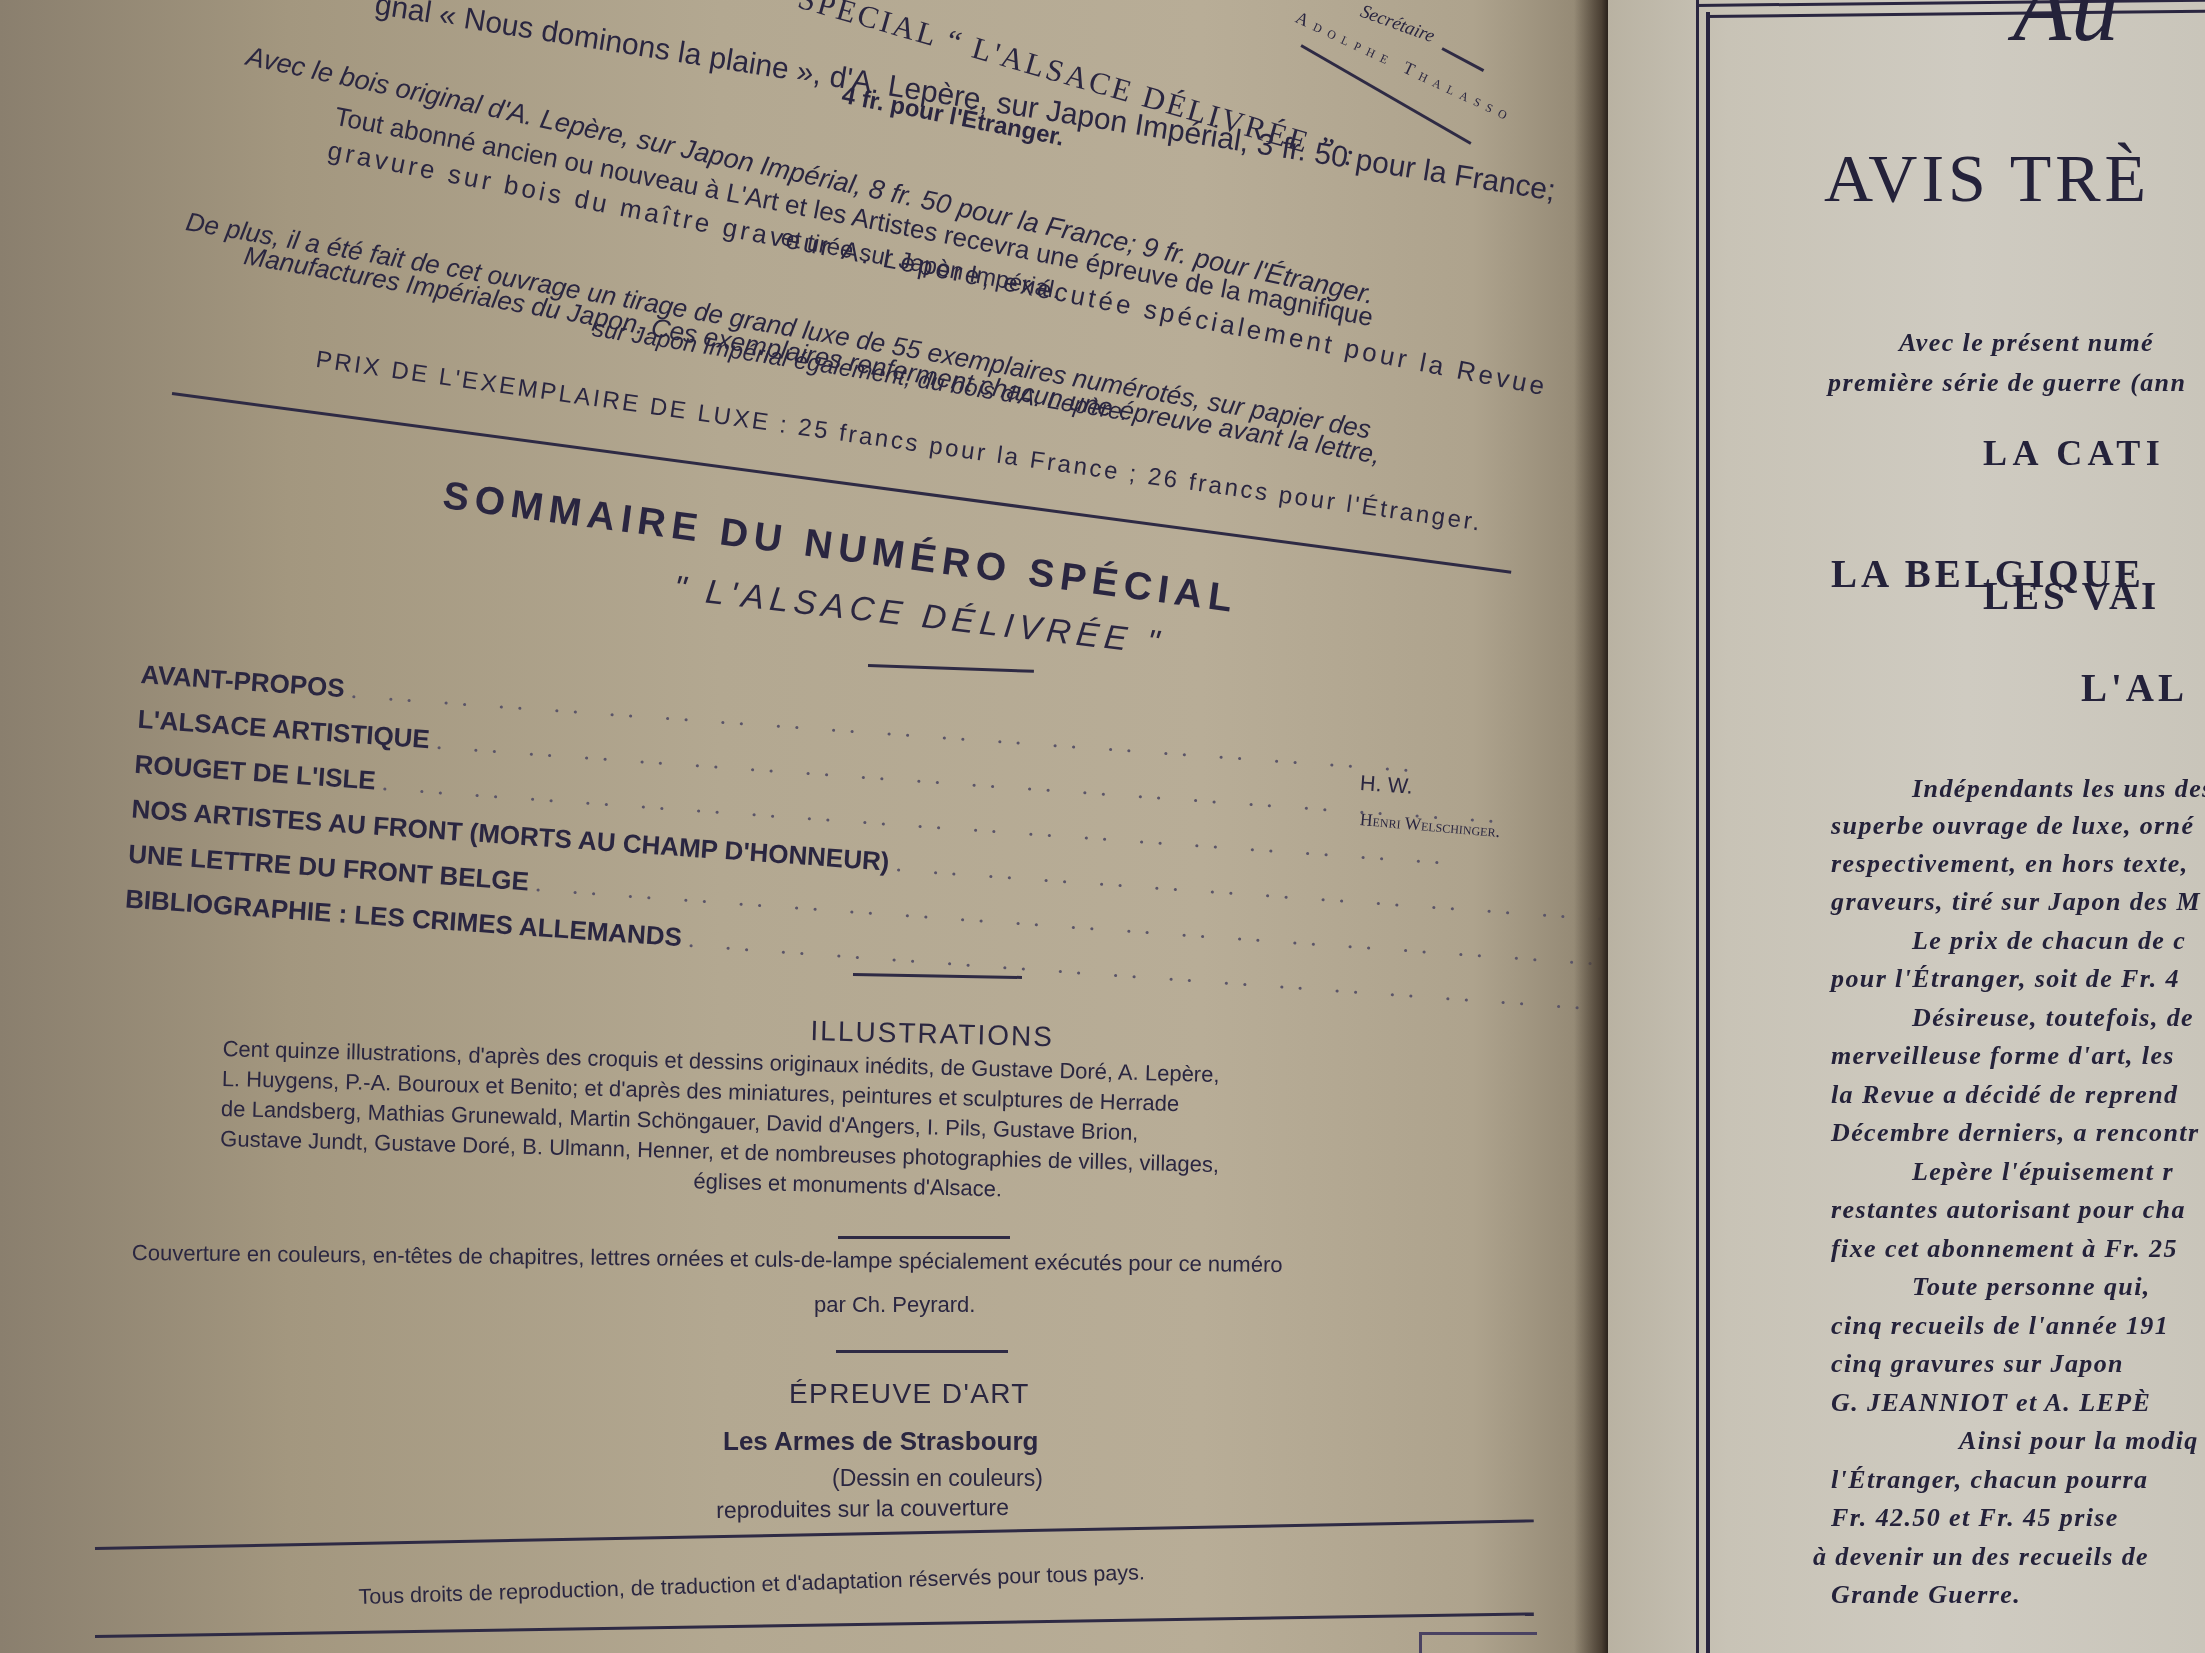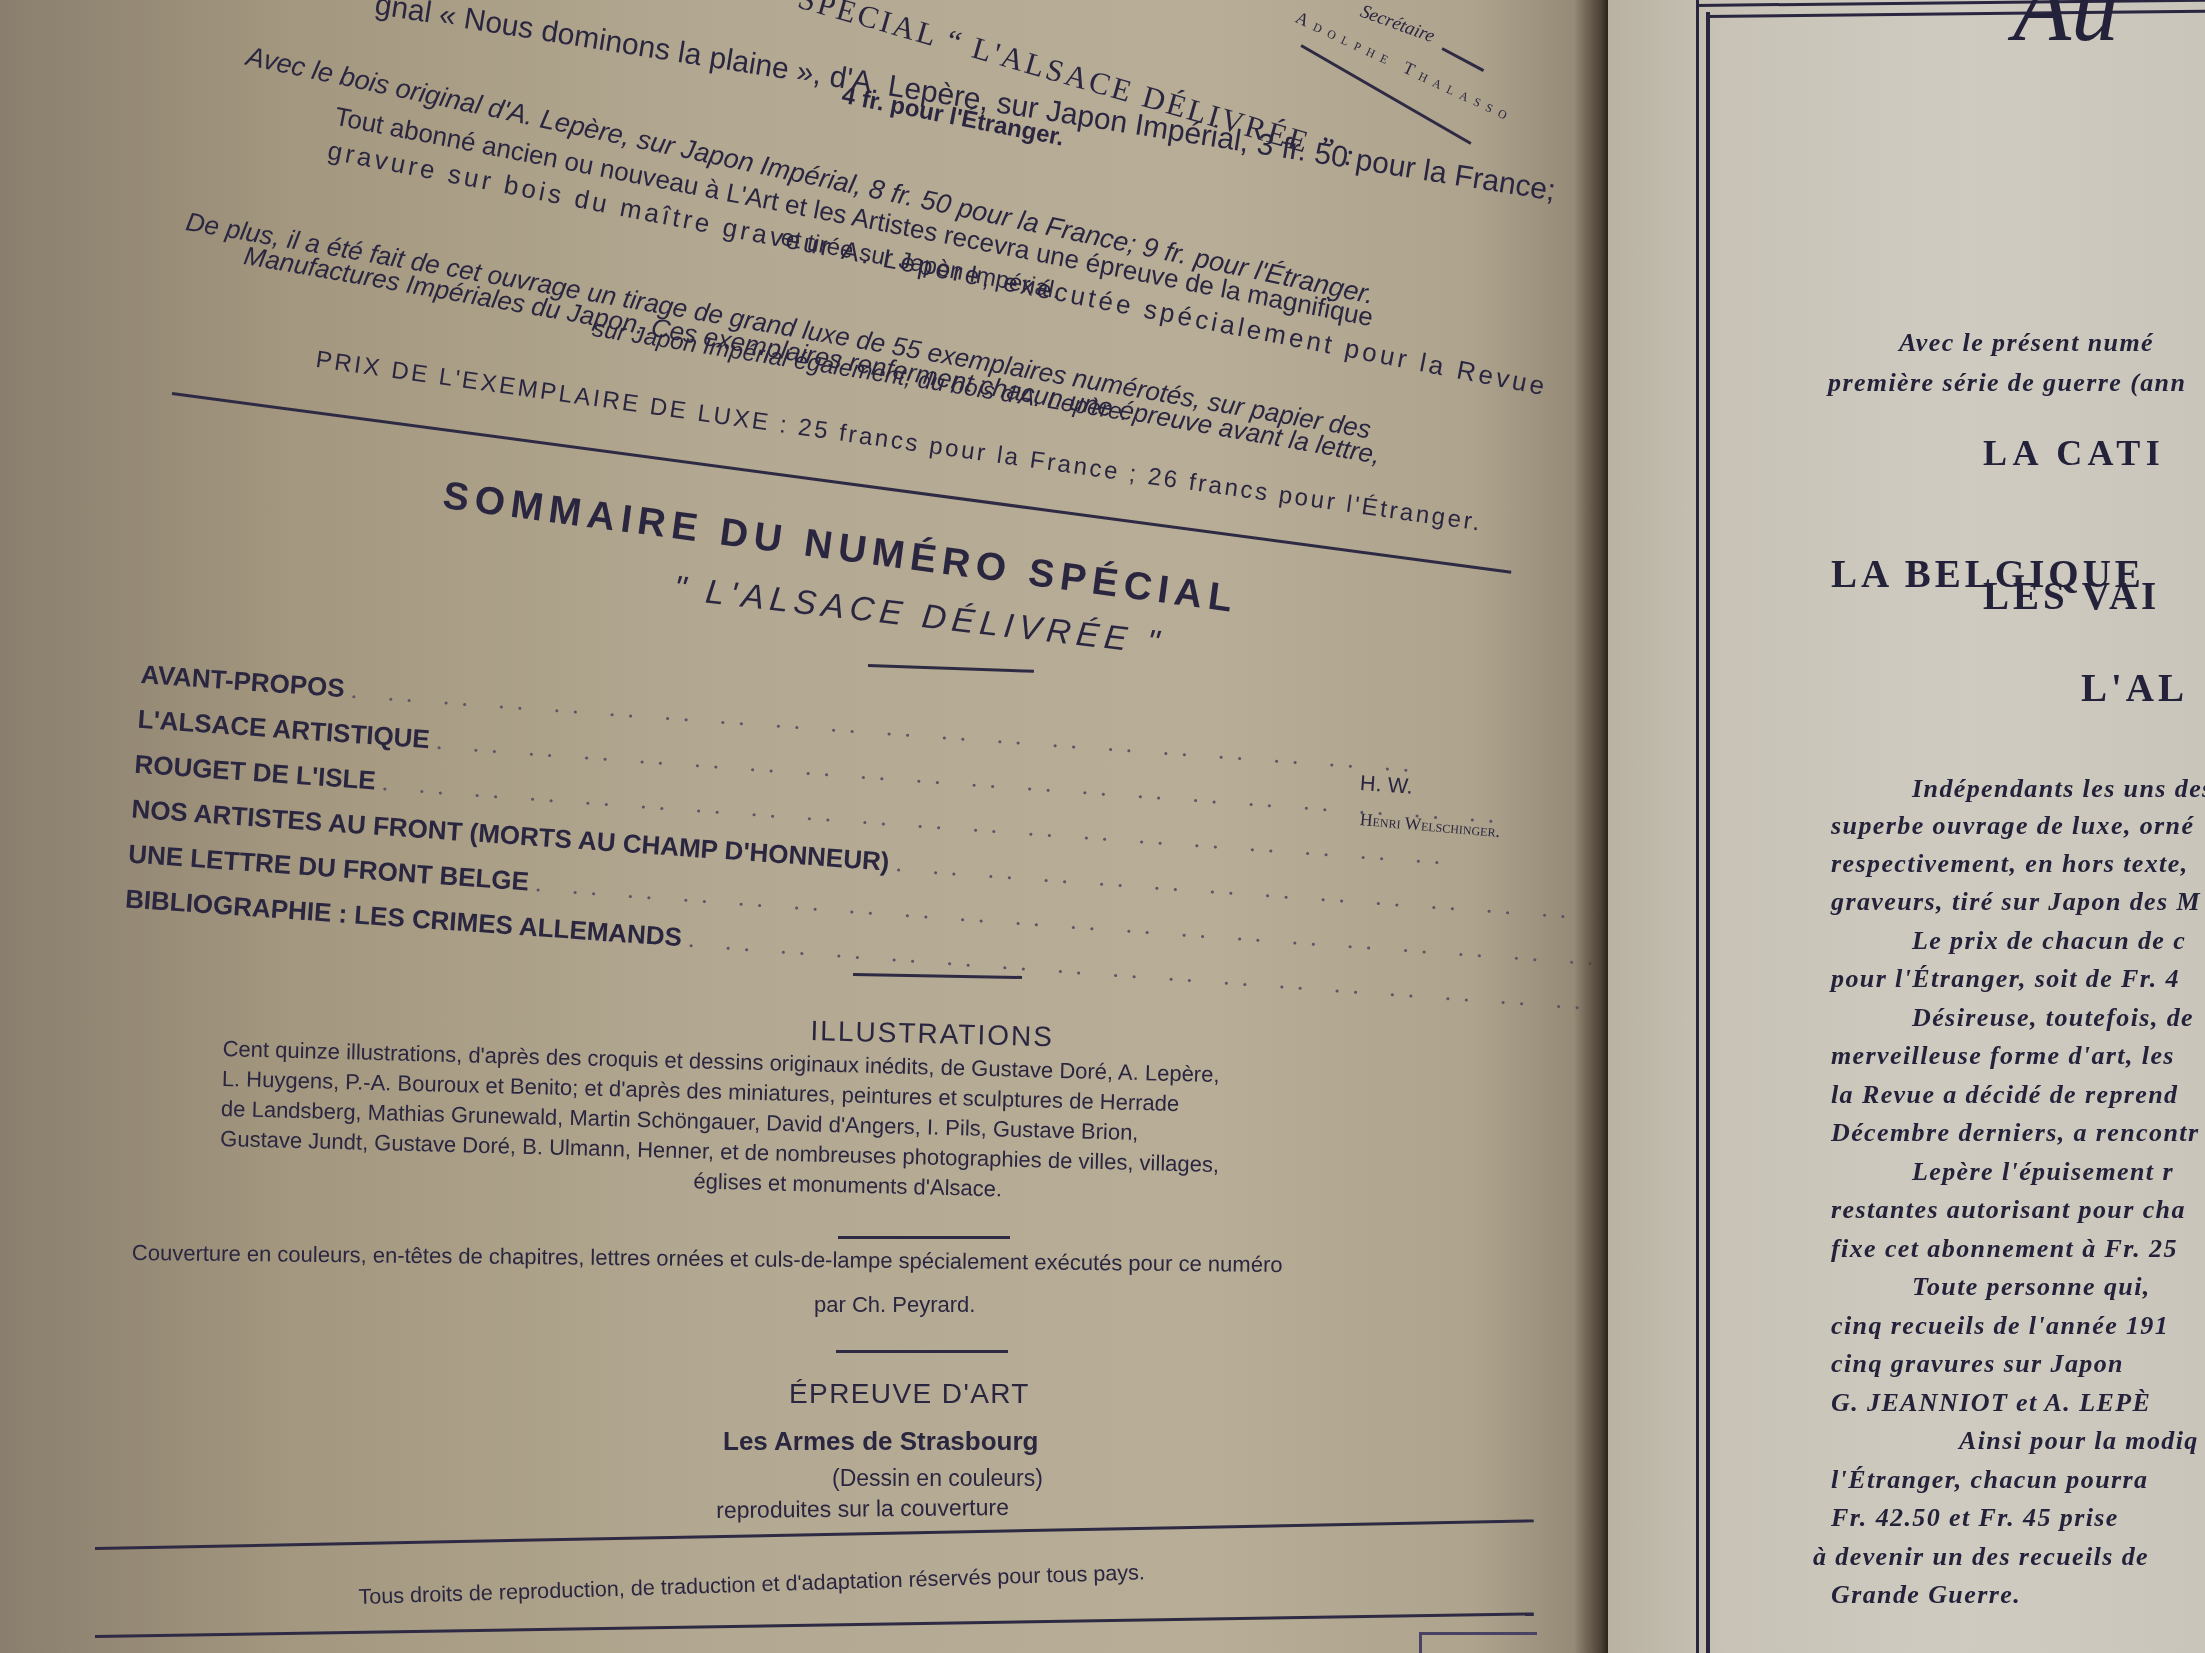--- a/index.html
+++ b/index.html
@@ -179,20 +179,23 @@
 <div class="gutter"></div>
 
 <div class="right-page">
   <div class="frame-outer"></div>
   <div class="frame-inner"></div>
   <div class="frame-top1"></div>
   <div class="frame-top2"></div>
 
   <div class="rp it" style="left:405px; top:-47px; font-size:95px;">
     <span>Au</span>
+  </div>
+  <div class="rp" style="left:216px; top:139px; font-size:68px; letter-spacing:4px;">
+    <span>AVIS TRÈ</span>
   </div>
   <div class="rp rp-it" style="left:291px; top:328px;">
     <span>Avec le présent numé</span>
   </div>
   <div class="rp rp-it" style="left:220px; top:368px;">
     <span>première série de guerre (ann</span>
   </div>
   <div class="rp b" style="left:375px; top:432px; font-size:36px; letter-spacing:5.4px;">
     <span>LA CATI</span>
   </div>

